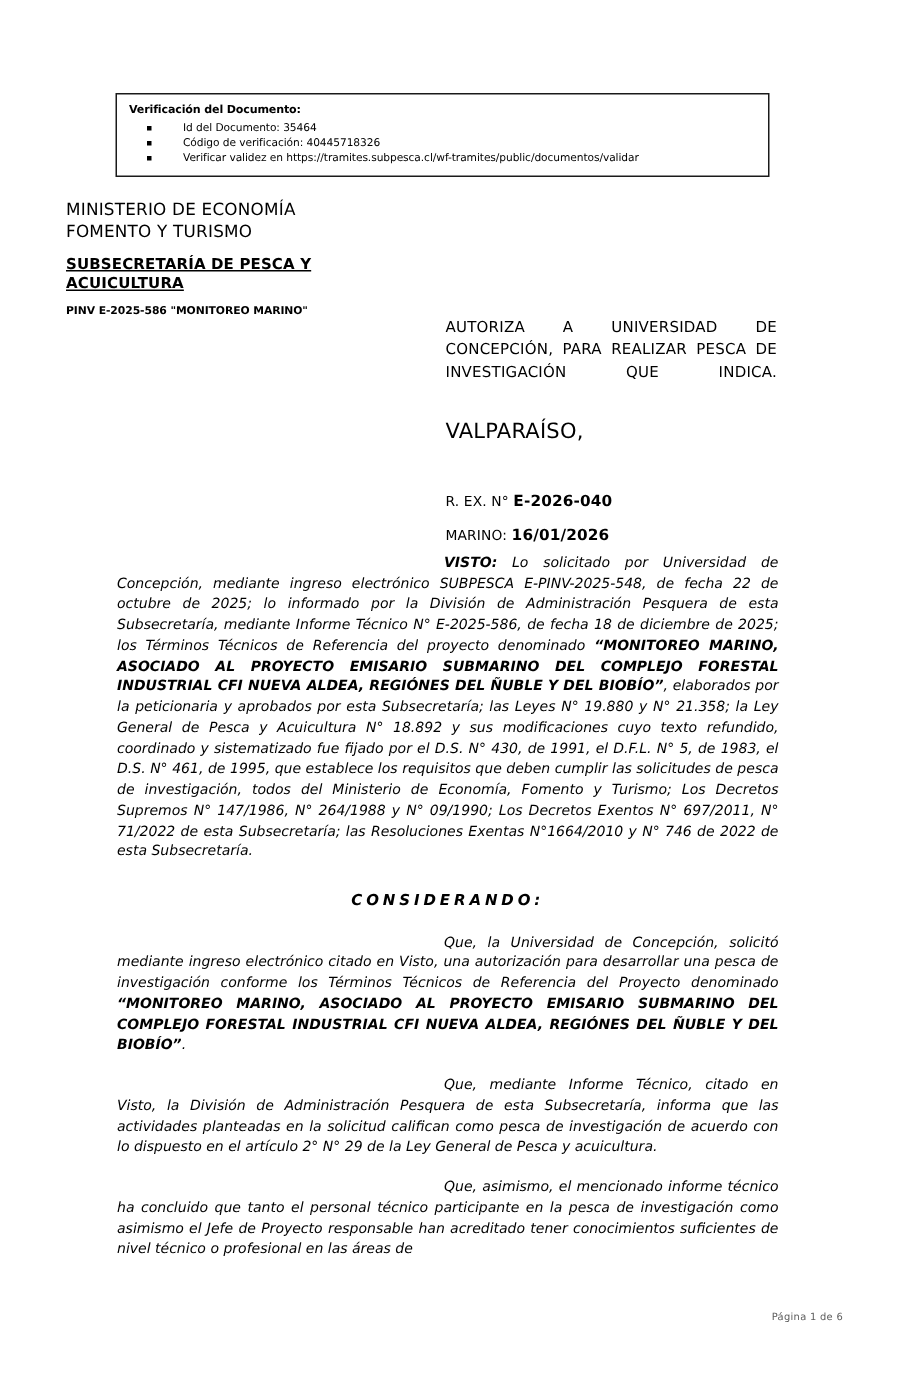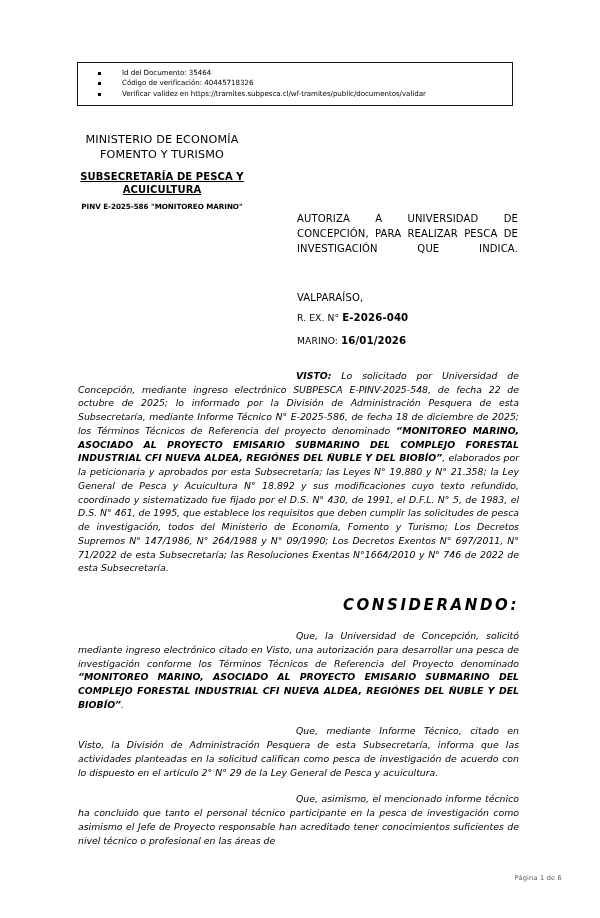--- a/index.html
+++ b/index.html
@@ -56,21 +56,20 @@
     height: 3px;
     background: #000;
   }
 
   
   #letterhead {
     position: absolute;
     left: 44px;
     top: 133px;
     width: 236px;
-    text-align: center;
   }
   #letterhead .ministry {
     font-size: 11.2px;
     line-height: 1.32;
     letter-spacing: 0.15px;
   }
   #letterhead .subsecretaria {
     margin-top: 7px;
     font-size: 10px;
     font-weight: bold;
@@ -94,26 +93,26 @@
     width: 221px;
   }
   #doc-heading .subject {
     font-size: 10px;
     line-height: 1.48;
     text-align: justify;
     text-align-last: justify;
     letter-spacing: 0.15px;
   }
   #doc-heading .city {
-    margin-top: 36px;
-    font-size: 10px;
+    margin-top: 24px;
+    font-size: 14px;
     letter-spacing: 0.15px;
   }
   #doc-heading .resnum {
-    margin-top: 9px;
+    margin-top: 33px;
     font-size: 9.2px;
     letter-spacing: 0.1px;
   }
   #doc-heading .resnum b,
   #doc-heading .fecha b { font-weight: bold; font-size: 10.2px; }
   #doc-heading .fecha {
     margin-top: 12px;
     font-size: 9.2px;
     letter-spacing: 0.1px;
   }
@@ -134,24 +133,24 @@
     text-indent: 0;
   }
   #body-text p + p { margin-top: 13px; }
   #body-text .lead {
     display: inline-block;
     width: 218px;
   }
   #body-text b { font-weight: bold; }
   .considerando {
     display: block;
-    text-align: right;
+    text-align: center;
     font-weight: bold;
     letter-spacing: 2.6px;
-    font-size: 15px;
+    font-size: 10px;
     margin-top: 19px;
     margin-bottom: 13px;
   }
 
   
   #page-footer {
     position: absolute;
     left: 0;
     top: 874px;
     width: 600px;
@@ -159,20 +158,21 @@
     padding-right: 38px;
     font-size: 6.6px;
     color: #5c5c5c;
     letter-spacing: 0.2px;
   }
 </style>
 </head>
 <body>
 
 <div id="verification-box">
+  <span class="vtitle">Verificación del Documento:</span>
   <ul>
     <li>Id del Documento: 35464</li>
     <li>Código de verificación: 40445718326</li>
     <li>Verificar validez en https://tramites.subpesca.cl/wf-tramites/public/documentos/validar</li>
   </ul>
 </div>
 
 <div id="letterhead">
   <div class="ministry">
     <div>MINISTERIO DE ECONOMÍA</div>

